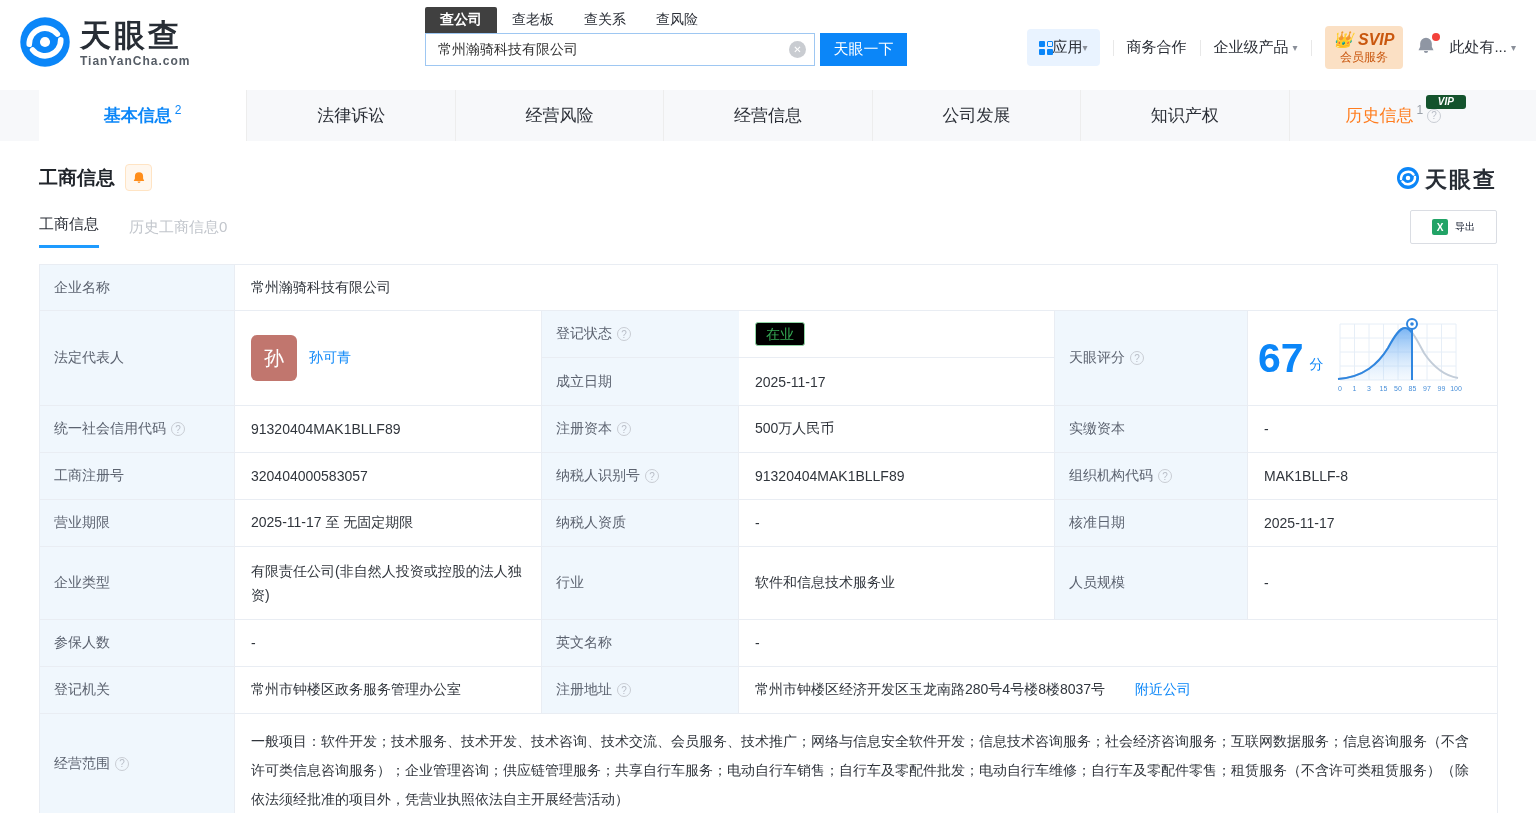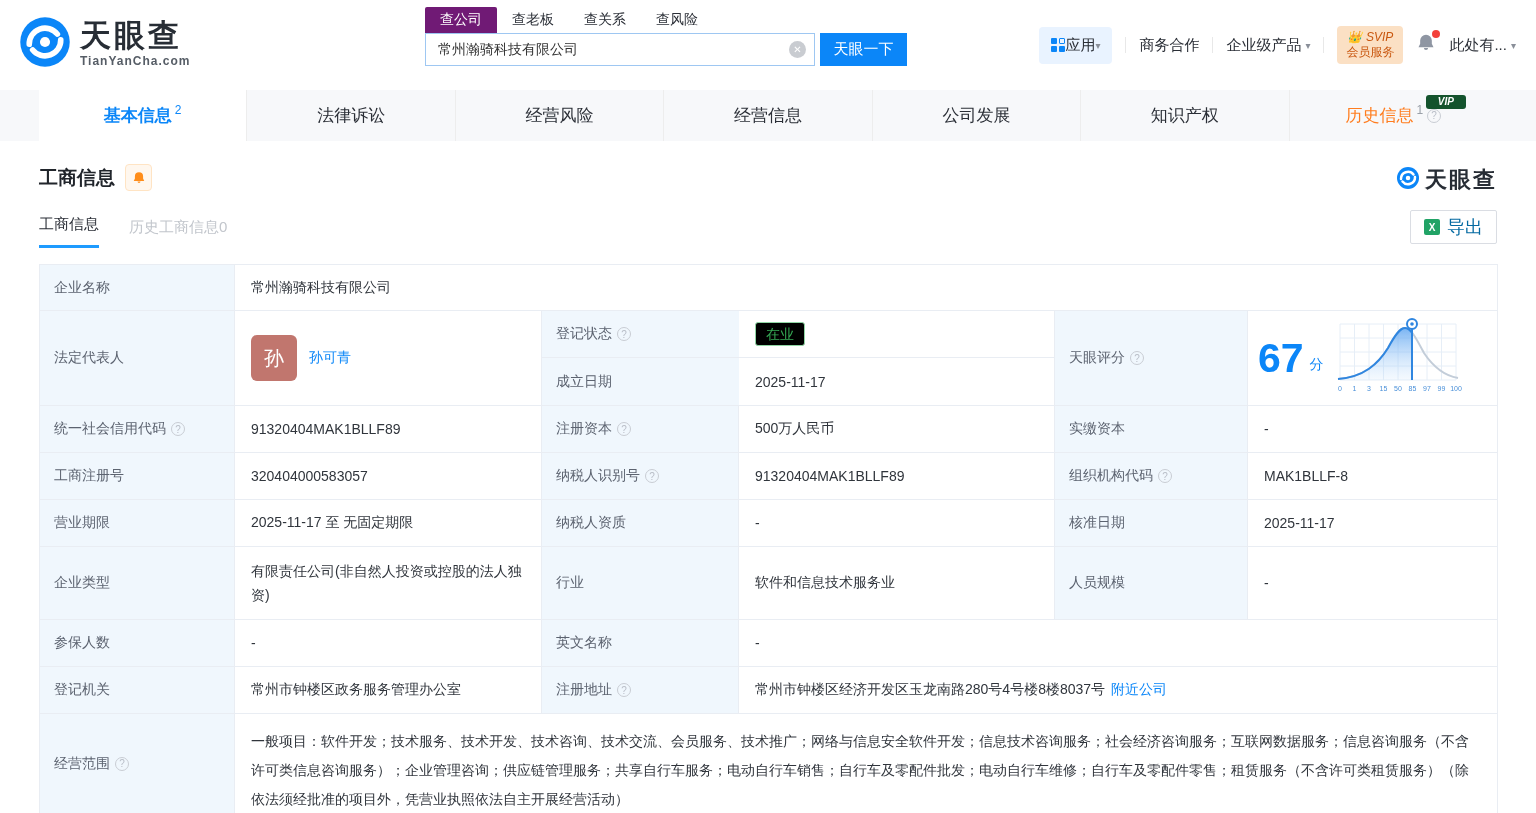--- a/index.html
+++ b/index.html
@@ -11,41 +11,41 @@
   .logo { position:absolute; left:18px; top:15px; display:flex; align-items:center; gap:8px; }
   .logo-text .cn { font-size:31px; font-weight:700; color:#272d35; letter-spacing:3px; line-height:1; }
   .logo-text .en { font-size:12px; font-weight:700; color:#565d66; letter-spacing:1px; margin-top:3px; }
   .banner { position:absolute; left:180px; top:11px; width:233px; height:58px; background:#d23b33;
     color:#fff; display:flex; flex-direction:column; justify-content:center; align-items:center; gap:3px; }
   .banner div { font-size:14px; font-weight:700; letter-spacing:2.5px; white-space:nowrap; }
 
   .search-area { position:absolute; left:425px; top:7px; }
   .search-tabs { display:flex; align-items:flex-end; }
   .search-tab { font-size:14px; color:#2a2e36; padding:4px 15px; cursor:pointer; }
-  .search-tab.active { background:#701a75; color:#fff; font-weight:400; border-radius:2px 2px 0 0; }
+  .search-tab.active { background:#404040; color:#fff; font-weight:700; border-radius:2px 2px 0 0; }
   .search-row { display:flex; margin-top:0; }
   .search-box { position:relative; width:390px; }
   .search-box input { width:100%; height:33px; border:1px solid #9ec7f2; padding:0 34px 0 12px;
     font-size:14px; color:#333; outline:none; font-family:inherit; }
   .clear-ic { position:absolute; right:9px; top:8px; width:17px; height:17px; border-radius:50%;
     background:#c9ccd1; color:#fff; font-size:10px; display:flex; align-items:center; justify-content:center; cursor:pointer; }
   .search-btn { width:87px; height:33px; margin-left:5px; background:#0b86f8; color:#fff; border:none;
     font-size:15px; cursor:pointer; font-family:inherit; }
 
   .hdr-right { position:absolute; right:20px; top:26px; display:flex; align-items:center; gap:13px; }
   .apps-pill { display:flex; align-items:center; background:#e9f3ff; border-radius:4px;
     padding:9px 12px; cursor:pointer; }
   .grid-ic { display:inline-grid; grid-template-columns:6px 6px; grid-template-rows:6px 6px; gap:2px; }
   .grid-ic i { background:#0b86f8; border-radius:1px; }
   .grid-ic i.hollow { background:#e9f3ff; border:1.5px solid #0b86f8; }
   .hdr-item { font-size:15px; color:#2a2e36; cursor:pointer; display:flex; align-items:center; gap:4px; }
   .caret { font-size:10px; color:#8a8f99; }
   .vsep { width:1px; height:16px; background:#e8e8e8; }
   .svip { background:#fbe0c4; border-radius:4px; padding:4px 9px; text-align:center; cursor:pointer; line-height:1.25; }
-  .svip .l1 { font-size:12px; font-weight:400; color:#c9570f; font-style:italic; }
+  .svip .l1 { font-size:16px; font-weight:700; color:#c9570f; font-style:italic; }
   .svip .l2 { font-size:12px; color:#c9570f; }
   .bell-wrap { position:relative; cursor:pointer; }
   .red-dot { position:absolute; top:-3px; right:-4px; width:8px; height:8px; border-radius:50%; background:#f3413b; }
 
   
   .nav { height:51px; background:#f7f8fa; display:flex; padding:0 39px; }
   .nav-tab { flex:1; display:flex; align-items:center; justify-content:center; font-size:17px;
     color:#2a2e36; cursor:pointer; border-left:1px solid #ededed; position:relative; }
   .nav-tab:first-child { border-left:none; }
   .nav-tab.active { background:#fff; color:#0b86f8; font-weight:700; }
@@ -69,21 +69,21 @@
   .watermark .wm-text { font-size:22px; font-weight:700; color:#272d35; letter-spacing:2px; }
   .subtab-row { display:flex; gap:30px; margin-top:24px; align-items:flex-end; }
   .subtab { font-size:15px; padding-bottom:11px; cursor:pointer; }
   .subtab.active { color:#2a2e36; border-bottom:3px solid #1e9bff; }
   .subtab.inactive { color:#c2c6cc; }
   .export-btn { position:absolute; right:0; top:69px; width:87px; height:34px; background:#fff;
     border:1px solid #dadde3; border-radius:2px; display:flex; align-items:center; justify-content:center;
     gap:7px; cursor:pointer; }
   .xls-ic { width:16px; height:16px; background:#21a366; border-radius:2px; color:#fff; font-size:10px;
     font-weight:700; display:flex; align-items:center; justify-content:center; }
-  .export-btn span.lbl { font-size:18px; color:#0369a1; }
+  .export-btn span.lbl { font-size:10px; color:#0f172a; }
 
   
   .tbl { margin-top:16px; width:1459px; display:grid;
     grid-template-columns:195px 307px 197px 316px 193px 1fr;
     grid-template-rows:46px 95px 47px 47px 47px 73px 47px 47px 100px;
     border-top:1px solid #e9edf3; border-left:1px solid #e9edf3; }
   .cell { border-right:1px solid #e9edf3; border-bottom:1px solid #e9edf3; display:flex;
     align-items:center; font-size:14px; padding:0 14px; }
   .lbl-cell { background:#f0f7fd; color:#5c6370; gap:5px; }
   .val-cell { background:#fff; color:#30353c; padding:0 16px; }
@@ -100,21 +100,21 @@
     display:flex; align-items:center; justify-content:center; flex:none; }
   a.link { color:#0b86f8; text-decoration:none; cursor:pointer; }
   .rep-name { margin-left:12px; font-size:14px; }
   .badge-green { color:#35a854; background:#000000; border:1px solid #8fd6a4; border-radius:3px;
     padding:3px 10px; font-size:14px; line-height:1.2; }
   .score-cell { background:#fff; padding:0 6px 0 10px; display:flex; align-items:center; gap:6px;
     border-right:1px solid #e9edf3; border-bottom:1px solid #e9edf3; }
   .score-num { font-size:41px; font-weight:700; color:#0b86f8; line-height:1; }
   .score-unit { font-size:14px; color:#0b86f8; margin-top:14px; }
   .scope-cell { align-items:flex-start; padding:13px 16px; line-height:29px; color:#30353c; }
-  .nearby { margin-left:6px; }
+  .nearby { margin-left:30px; }
 </style>
 </head>
 <body>
 
 <div class="header">
   <div class="logo">
     <span>
       <svg width="54" height="54" viewBox="0 0 48 48">
         <circle cx="24" cy="24" r="22" fill="#0b86f8"></circle>
         <path d="M10 26 a14 14 0 0 1 25 -9" stroke="#fff" stroke-width="5" fill="none" stroke-linecap="round"></path>

